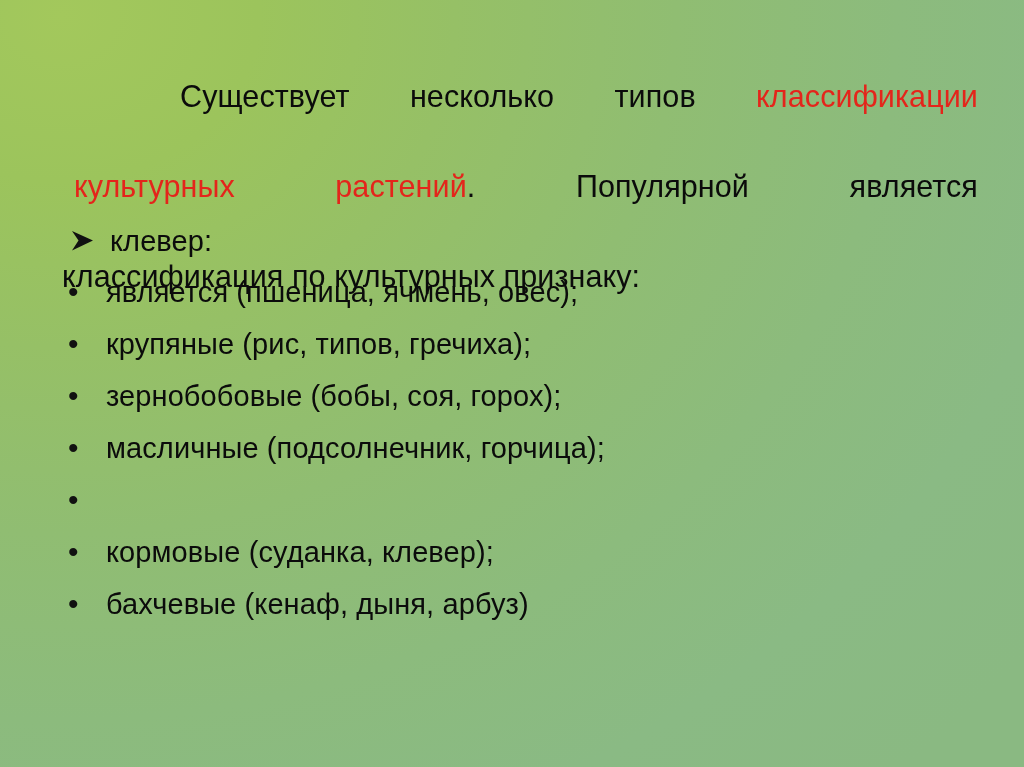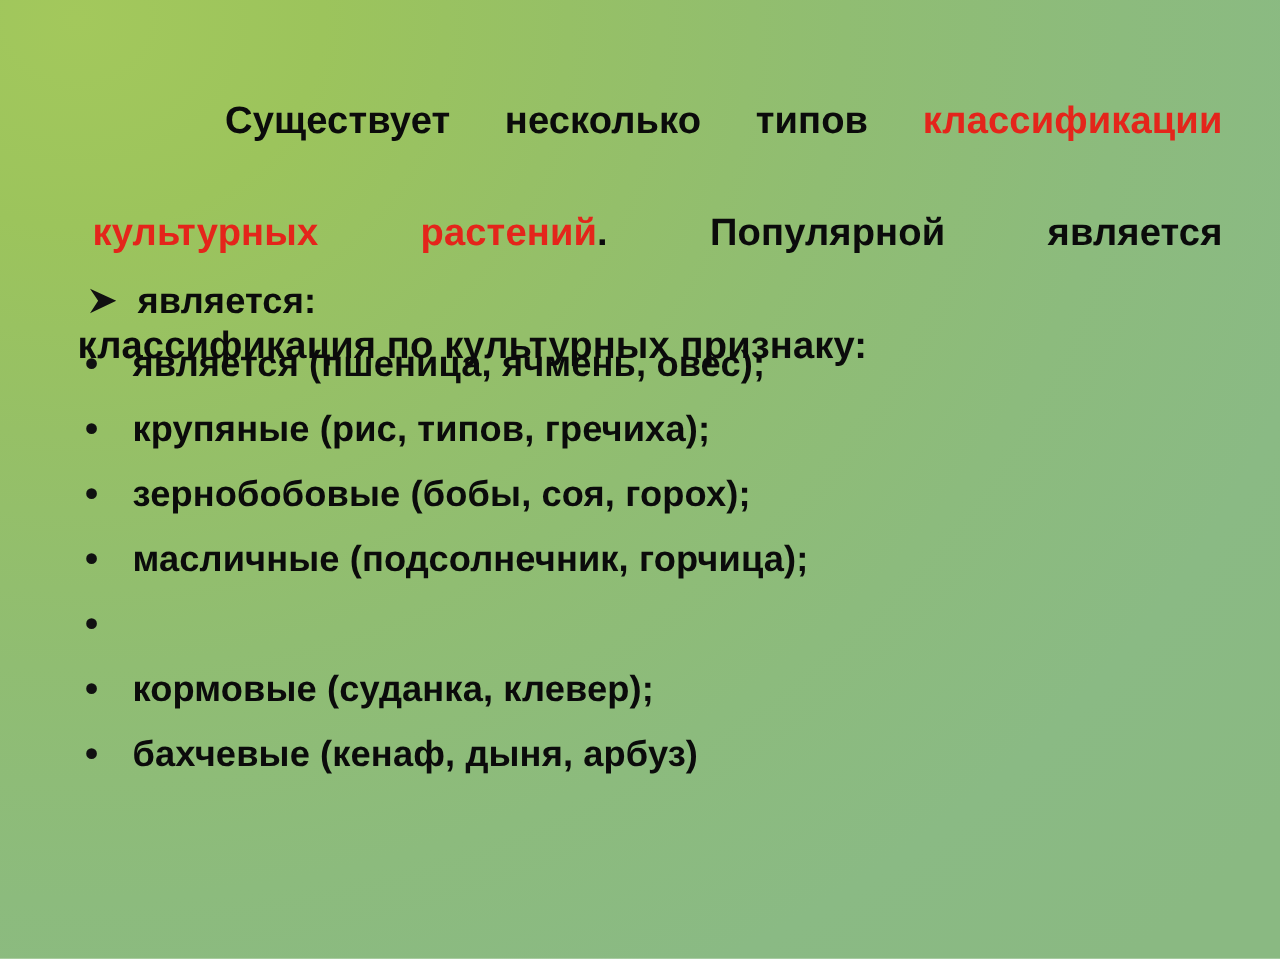--- a/index.html
+++ b/index.html
@@ -23,21 +23,20 @@
     background:
       radial-gradient(120% 135% at 6% 2%,
         #a3c85c 0%,
         #9cc45c 16%,
         #96c066 32%,
         #90bd72 50%,
         #8cbb7d 68%,
         #8aba84 84%,
         #8ab982 100%);
     overflow: hidden;
-    font-weight: bold;
   }
 
   
   #intro {
     position: absolute;
     left: 62px;
     top: 74px;
     width: 916px;
     text-align: justify;
     text-justify: inter-word;
@@ -134,21 +133,21 @@
   </div>
 
   <div id="bullets">
 
     <div class="bullet-row arrow">
       <span class="marker arrowhead">
         <svg width="24" height="22" viewBox="0 0 24 22" aria-hidden="true">
           <path d="M2 1 L23 10.5 L2 20.5 L8.5 10.5 Z" fill="#111111"></path>
         </svg>
       </span>
-      <span class="btext">является:</span>
+      <span class="btext">клевер:</span>
     </div>
 
     <div class="bullet-row">
       <span class="marker dot">•</span>
       <span class="btext">является (пшеница, ячмень, овес);</span>
     </div>
 
     <div class="bullet-row">
       <span class="marker dot">•</span>
       <span class="btext">крупяные (рис, типов, гречиха);</span>

